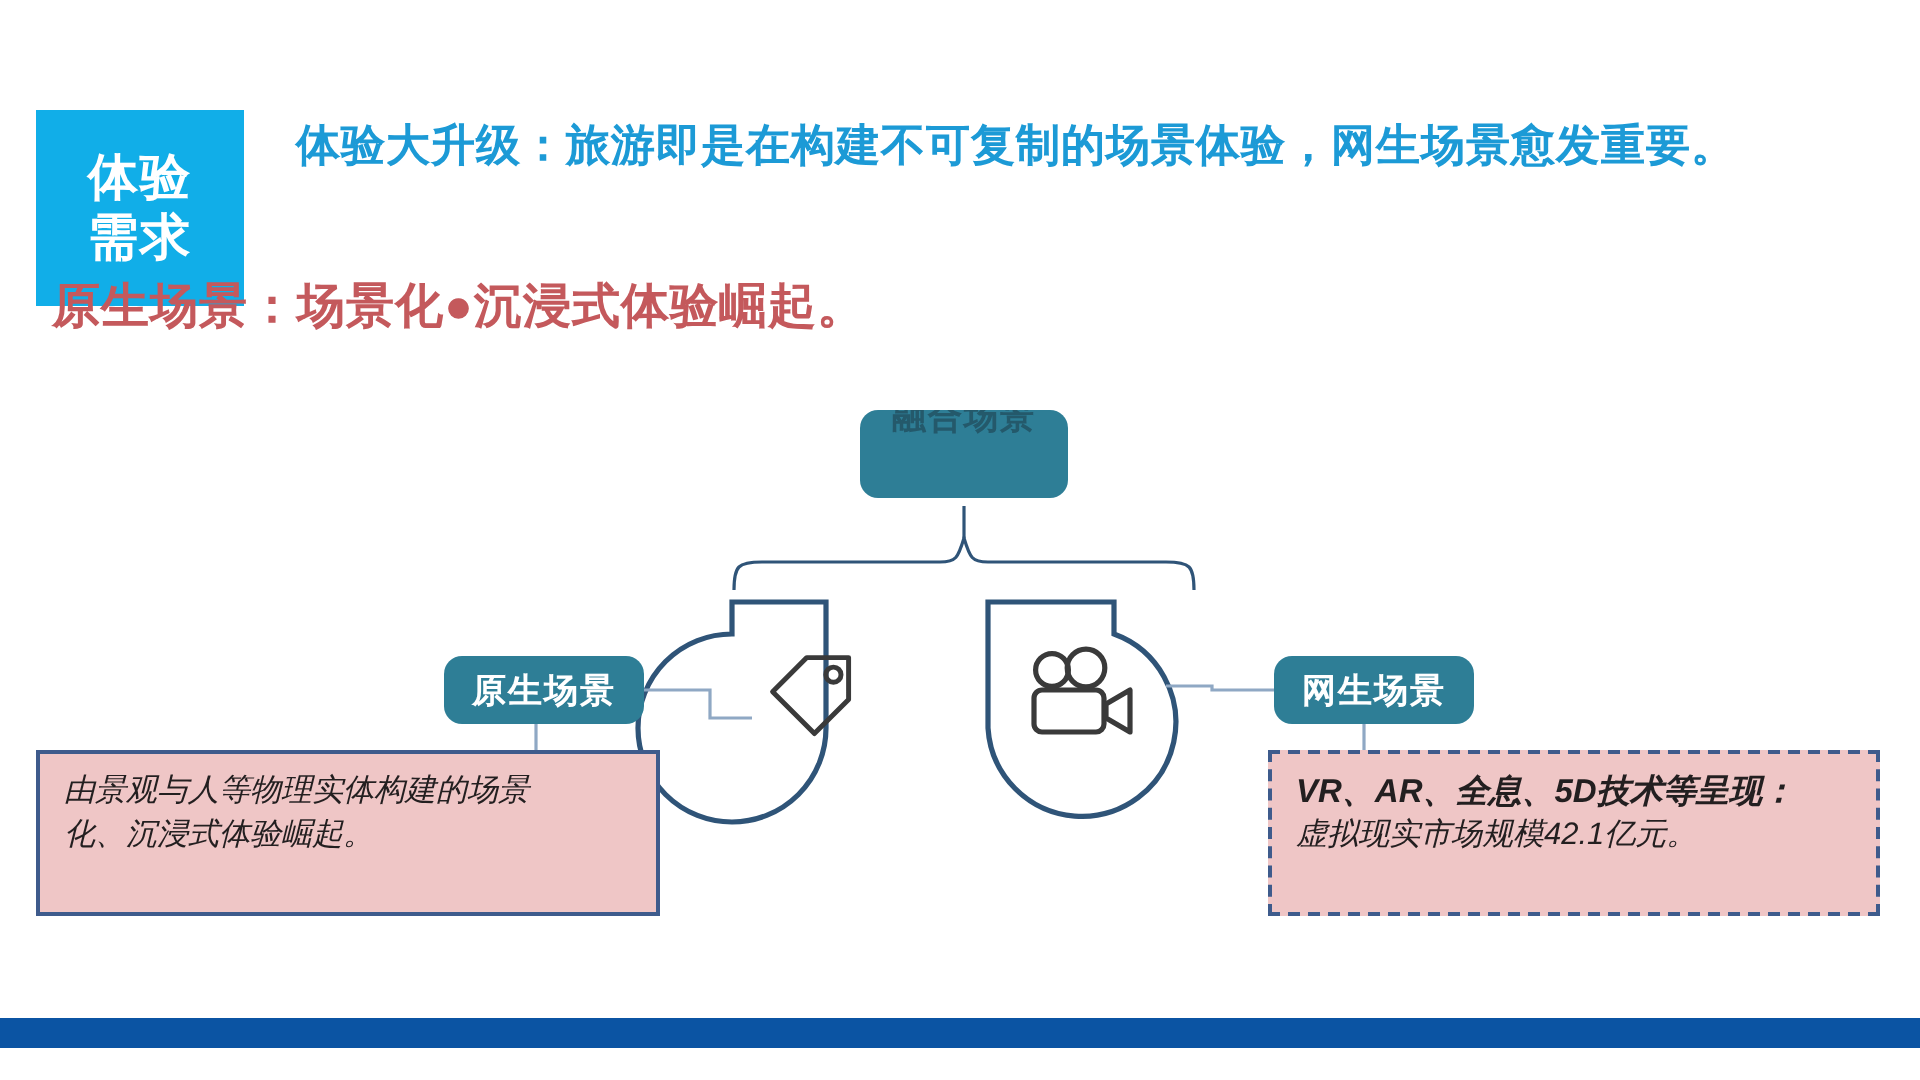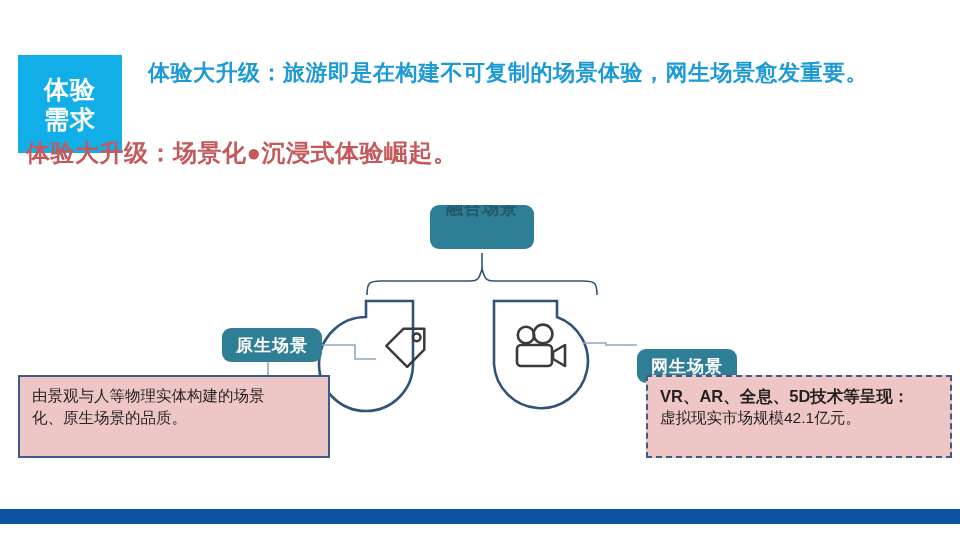--- a/index.html
+++ b/index.html
@@ -48,42 +48,41 @@
   }
   #chip-fusion{
     left:430px;top:20px;width:104px;height:44px;
     align-items:flex-start;
     overflow:hidden;
   }
   #chip-fusion .chip-txt{
     display:block;margin-top:-8px;color:#24596b;
   }
   #chip-native{left:222px;top:143px;width:100px;height:34px;justify-content:center;}
-  #chip-web{left:637px;top:143px;width:100px;height:34px;margin-top:21px;}
+  #chip-web{left:637px;top:143px;width:100px;height:34px;}
 
   
   .callout{
     position:absolute;
     background:#EFC6C6;
     box-sizing:border-box;
     color:#231F20;
     font-size:15.5px;
     line-height:22px;
     padding:8px 10px 8px 12px;
   }
   #callout-left{
     left:18px;top:375px;width:312px;height:83px;
     border:2px solid #3E5B8C;
   }
   #callout-right{
     left:634px;top:375px;width:306px;height:83px;
     border:2px dashed #3E5B8C;
-    margin-left:12px;
   }
-  .callout .l{display:block;white-space:nowrap;}
+  .callout .l{display:block;white-space:nowrap;font-style:italic;}
   .callout .bold{font-weight:bold;font-size:16.5px;}
 
   
   .source{
     position:absolute;left:0;top:487px;width:960px;text-align:center;
     font-size:13.5px;font-weight:bold;color:#231F20;letter-spacing:.5px;
   }
   .footbar{
     position:absolute;left:0;top:509px;width:960px;height:15px;
     background:#0B54A3;
@@ -94,21 +93,21 @@
 
 <div id="slide">
 
   <div class="tag-square">
     <span class="tl">体验</span>
     <span class="tl">需求</span>
   </div>
 
   <div class="head-line">体验大升级：旅游即是在构建不可复制的场景体验，网生场景愈发重要。</div>
 
-  <div class="sub-line">体验大升级：场景化●沉浸式体验崛起。</div>
+  <div class="sub-line">原生场景：场景化●沉浸式体验崛起。</div>
 
   <div class="diagram">
 
     <svg class="svg-layer" viewBox="0 0 960 300">
 
       <path d="M367 110 C367 98 369 96 381 96 L470 96 C478 96 479 94 482 84
                C485 94 486 96 494 96 L583 96 C595 96 597 98 597 110" fill="none" stroke="#2F5478" stroke-width="1.6"></path>
       <path d="M482 84 L482 68" fill="none" stroke="#2F5478" stroke-width="1.6"></path>
 
       <path d="M425 116 L425 179 A47 47 0 1 1 378 132 L378 116 Z" transform="translate(-12,0)" fill="#ffffff" stroke="#2F5478" stroke-width="2.6"></path>
@@ -143,21 +142,21 @@
       <span>原生场景</span>
     </div>
 
     <div class="node-chip" id="chip-web">
       <span>网生场景</span>
     </div>
   </div>
 
   <div class="callout" id="callout-left">
     <span class="l">由景观与人等物理实体构建的场景</span>
-    <span class="l">化、原生场景的品质。</span>
+    <span class="l">化、沉浸式体验崛起。</span>
   </div>
 
   <div class="callout" id="callout-right">
     <span class="l bold">VR、AR、全息、5D技术等呈现：</span>
     <span class="l">虚拟现实市场规模42.1亿元。</span>
   </div>
 
   <div class="footbar"></div>
 
 </div>

